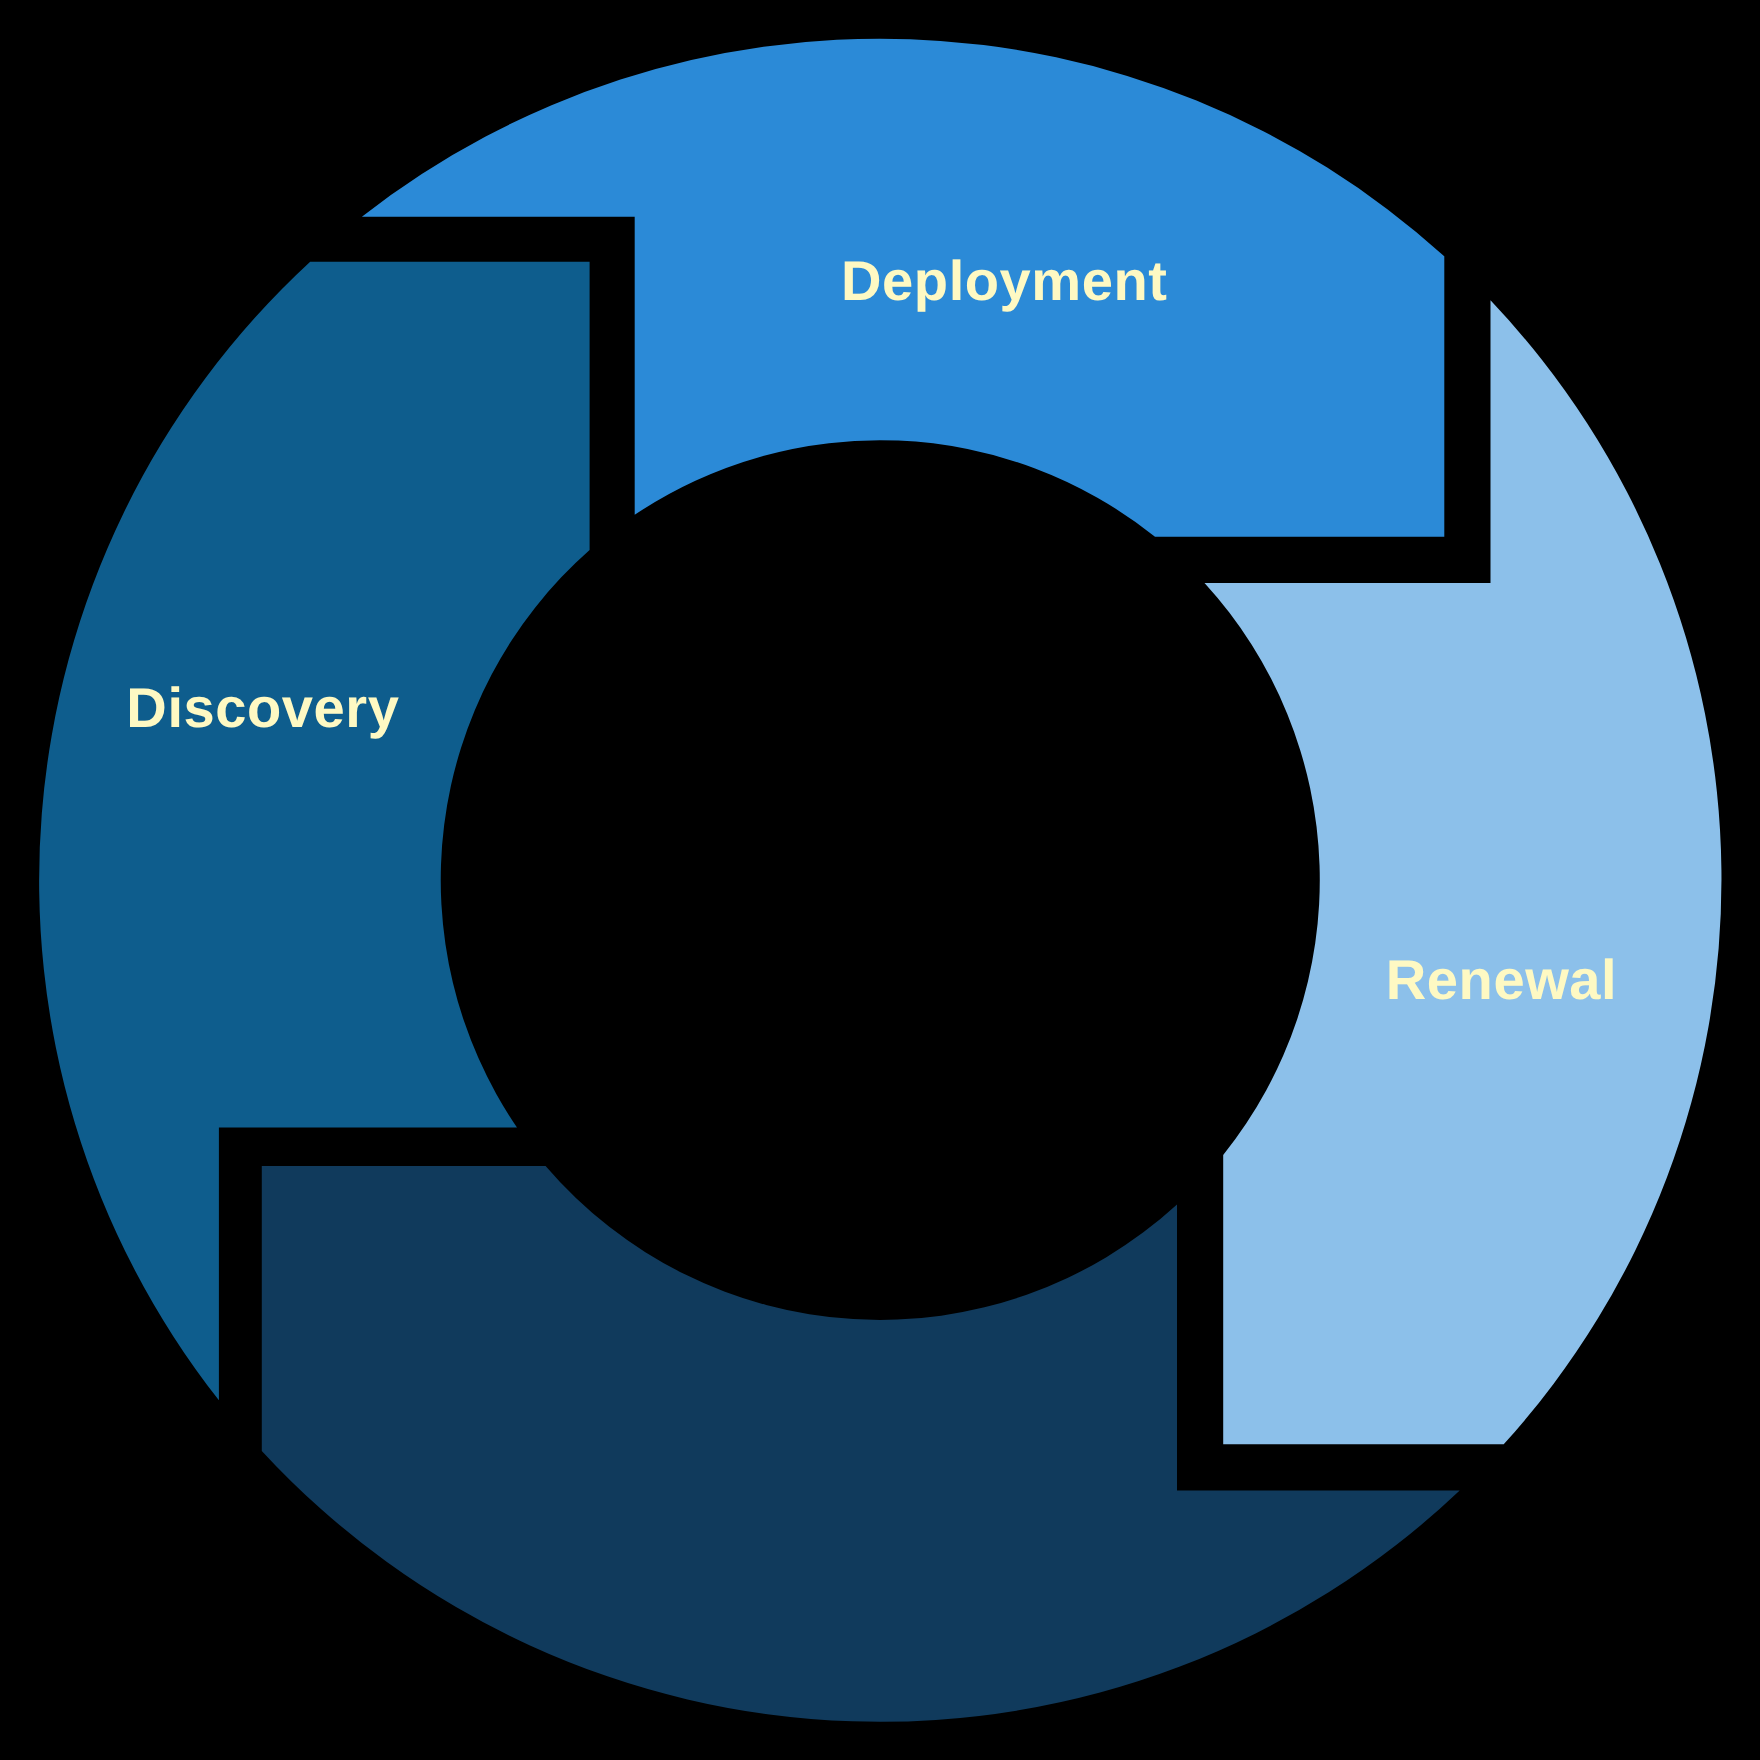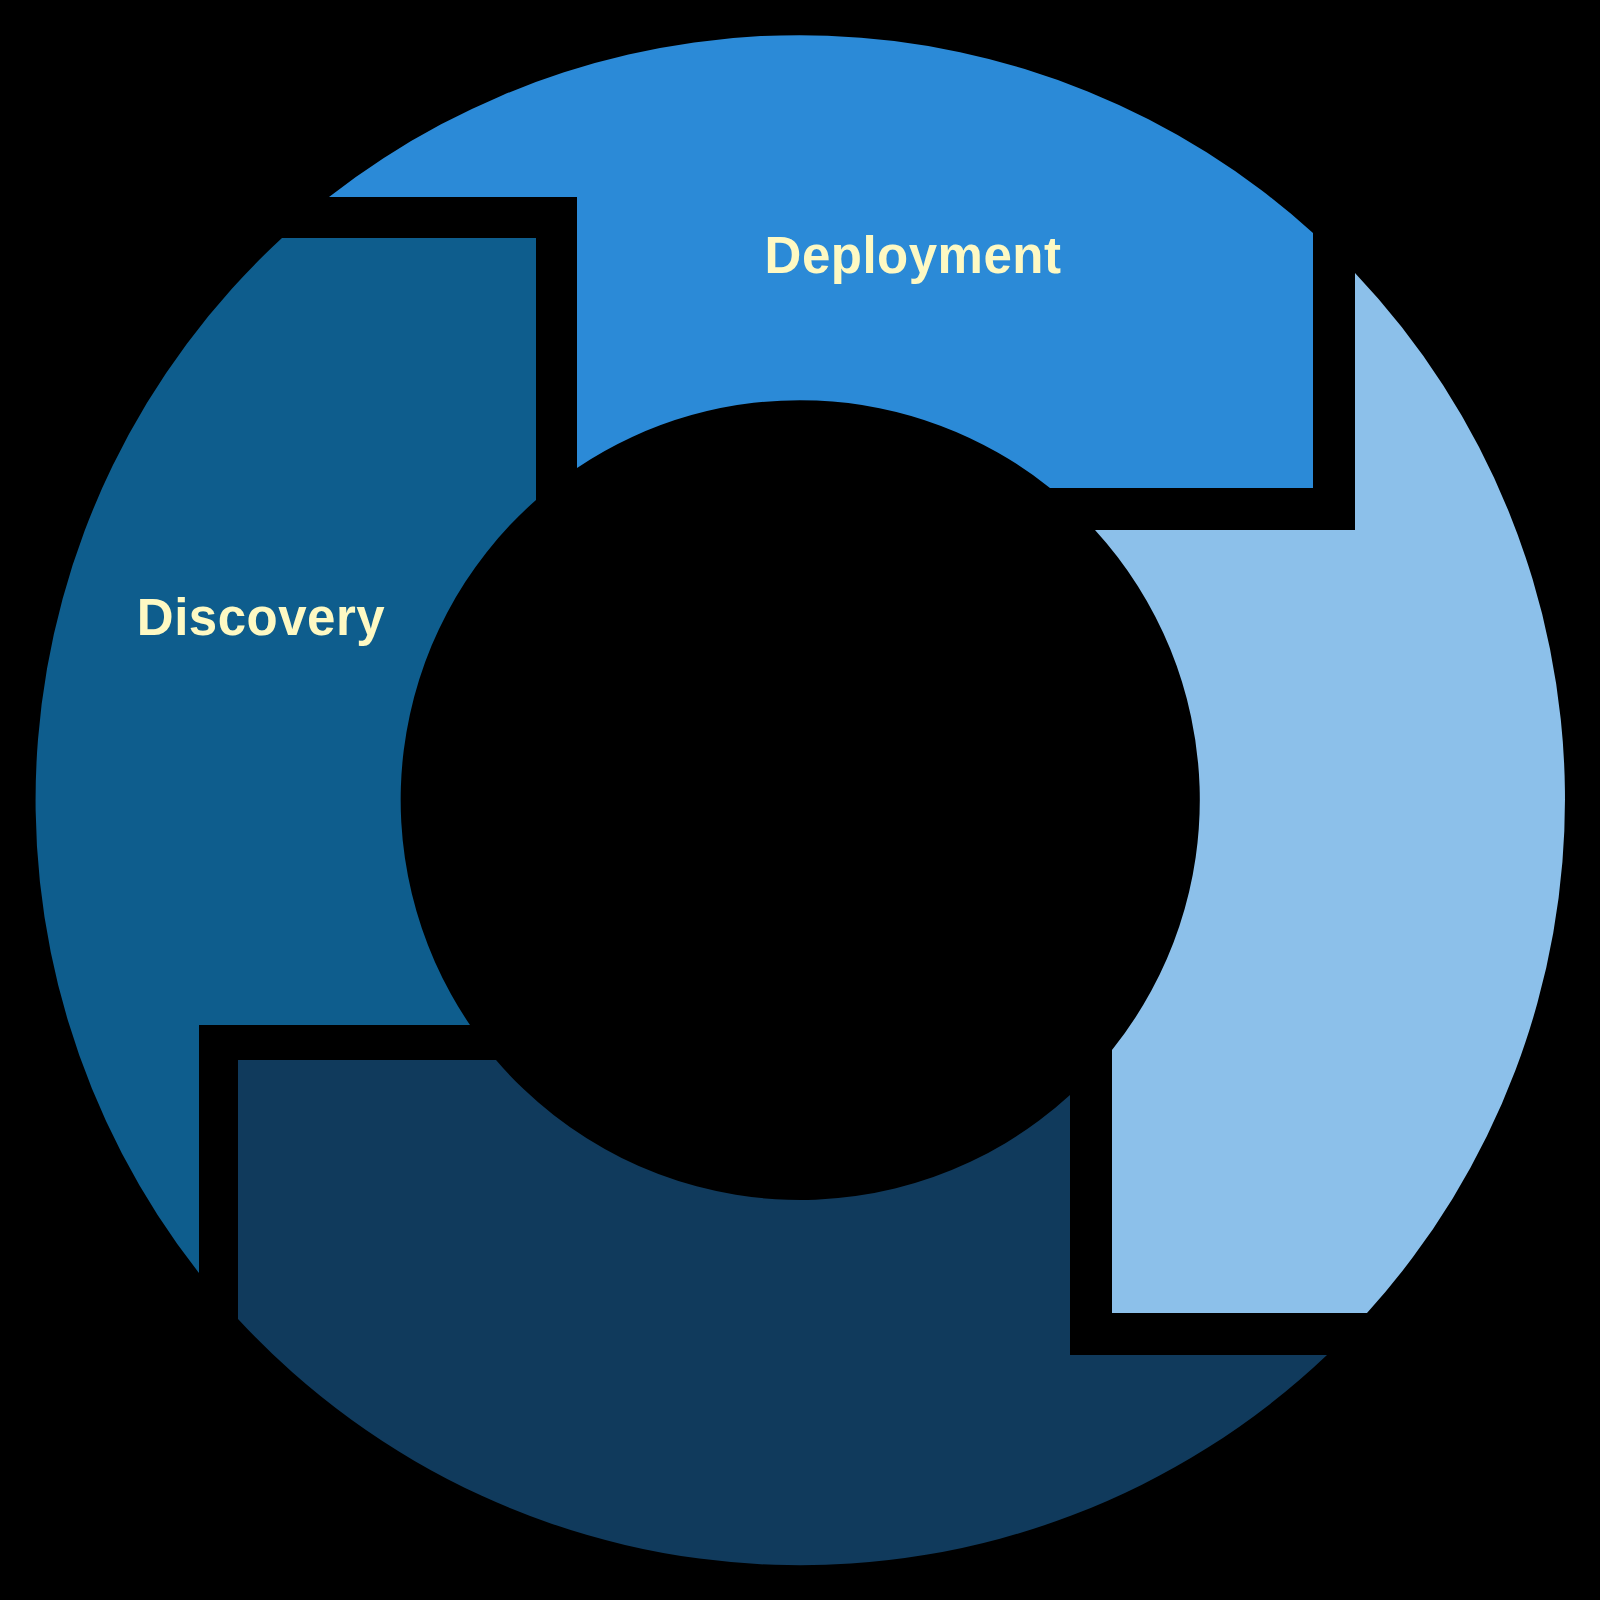--- a/index.html
+++ b/index.html
@@ -32,21 +32,21 @@
     font-size: 51px;
     line-height: 1;
     color: #fef9c3;
     white-space: nowrap;
     letter-spacing: 0.5px;
     user-select: none;
   }
   .label-deployment { left: 913px;  top: 255px;  }
   .label-renewal    { left: 1365px; top: 891px;  }
   .label-revocation { left: 742px;  top: 1377px; }
-  .label-discovery  { left: 239px;  top: 617px; margin-left: 22px;  }
+  .label-discovery  { left: 239px;  top: 643px;  }
 </style>
 </head>
 <body>
 
 <div class="stage">
 
   <svg viewBox="0 0 1600 1600" xmlns="http://www.w3.org/2000/svg">
 
     <rect x="0" y="0" width="1600" height="1600" fill="#000000"></rect>
 
@@ -78,17 +78,18 @@
              A 765 765 0 0 1 282 238
              L 536 238
              L 536 500
              A 400 400 0 0 0 470 1025
              L 199 1025
              Z" fill="#0E5D8D"></path>
   </svg>
 
   <div class="seg-label label-deployment">Deployment</div>
 
+  <div class="seg-label label-renewal">Renewal</div>
 
 
   <div class="seg-label label-discovery">Discovery</div>
 
 </div>
 
 </body></html>

